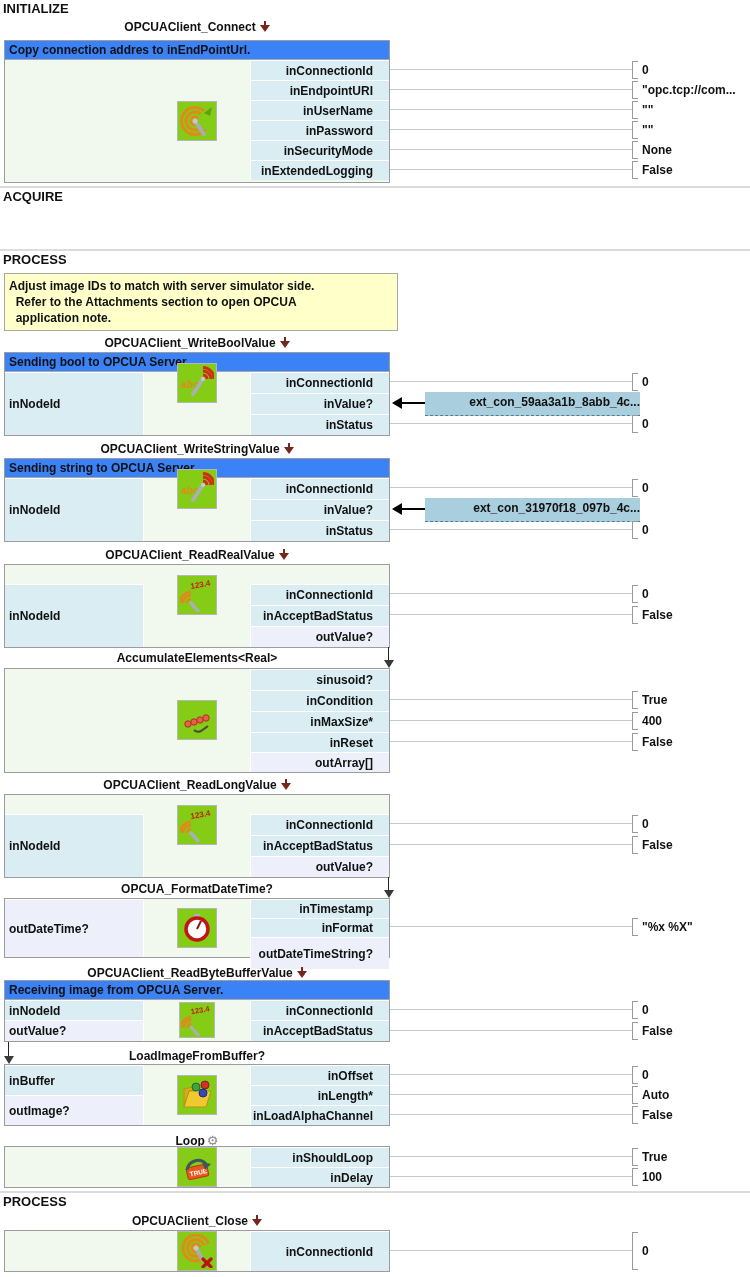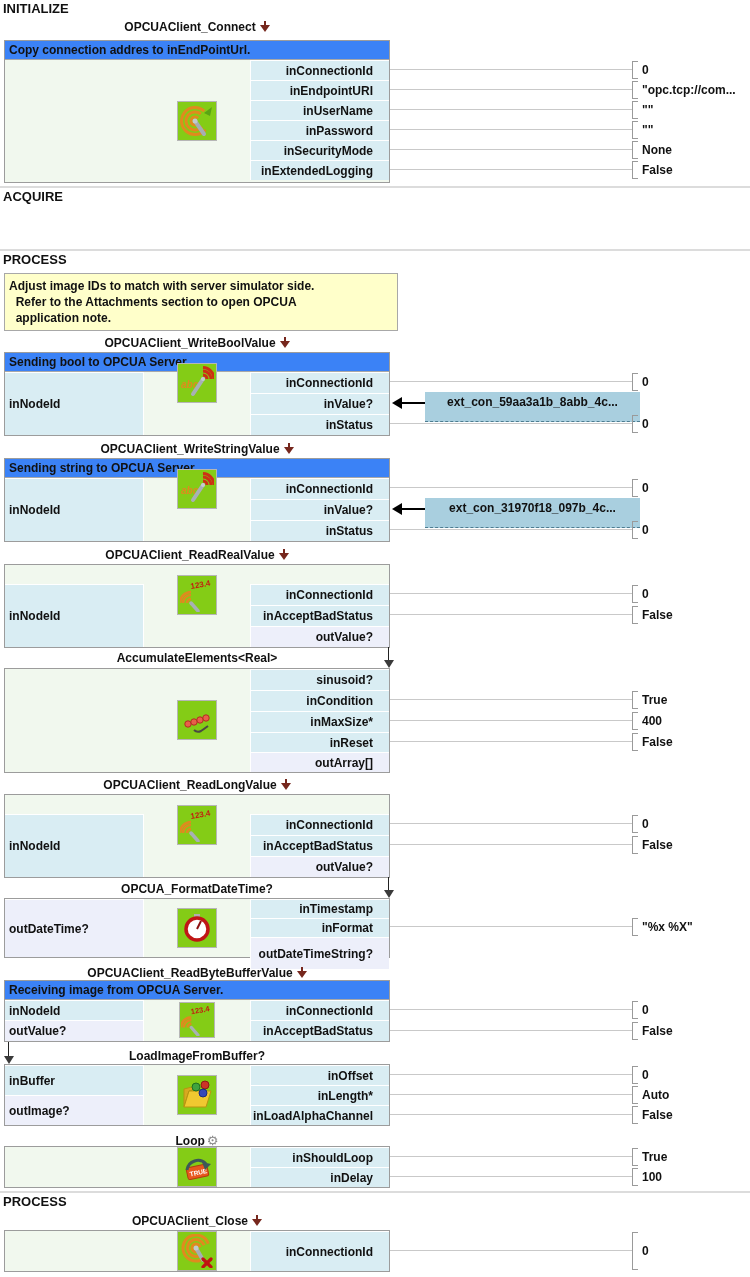--- a/index.html
+++ b/index.html
@@ -30,22 +30,22 @@
         font-size:12px;font-weight:bold;line-height:16px;padding:4px 4px;box-sizing:content-box;white-space:pre;}
   .conn{position:absolute;left:390px;width:360px;height:0;}
   .conn .wire{position:absolute;left:0;top:-1px;width:242px;height:1px;background:#c9c9c9;}
   .conn .bracket{position:absolute;left:242px;top:-9px;width:6px;height:18px;border-left:1px solid #9a9a9a;
         border-top:1px solid #9a9a9a;border-bottom:1px solid #9a9a9a;box-sizing:border-box;}
   .conn .val{position:absolute;left:252px;top:-9px;font-size:12px;font-weight:bold;line-height:18px;white-space:nowrap;}
   .conn.tall .bracket{top:-19px;height:38px;}
   .extconn{position:absolute;left:392px;height:0;}
   .extconn .ahead{position:absolute;left:0;top:-6px;width:0;height:0;border-top:6px solid transparent;border-bottom:6px solid transparent;border-right:10px solid #000;}
   .extconn .aline{position:absolute;left:10px;top:-1px;width:23px;height:2px;background:#000;}
-  .extconn .extbox{position:absolute;left:33px;top:-11px;width:215px;height:30px;background:#a9cfdf;
-        border-bottom:1px dashed #4d7c90;box-sizing:border-box;font-size:12px;font-weight:bold;line-height:20px;text-align:center;display:block;}
+  .extconn .extbox{position:absolute;left:33px;top:-11px;width:215px;height:24px;background:#a9cfdf;
+        border-bottom:1px dashed #4d7c90;box-sizing:border-box;font-size:12px;font-weight:bold;line-height:20px;text-align:right;display:block;}
   .varrow{position:absolute;width:0;}
   .varrow .vline{position:absolute;left:0;top:0;width:1px;background:#222;}
   .varrow .vhead{position:absolute;left:-4px;width:0;height:0;border-left:5px solid transparent;border-right:5px solid transparent;border-top:8px solid #3a3a3a;}
 </style>
 </head>
 <body>
 
 <div class="sec-label" style="top:1px">INITIALIZE</div>
 
 <div class="btitle" style="top:20px">

